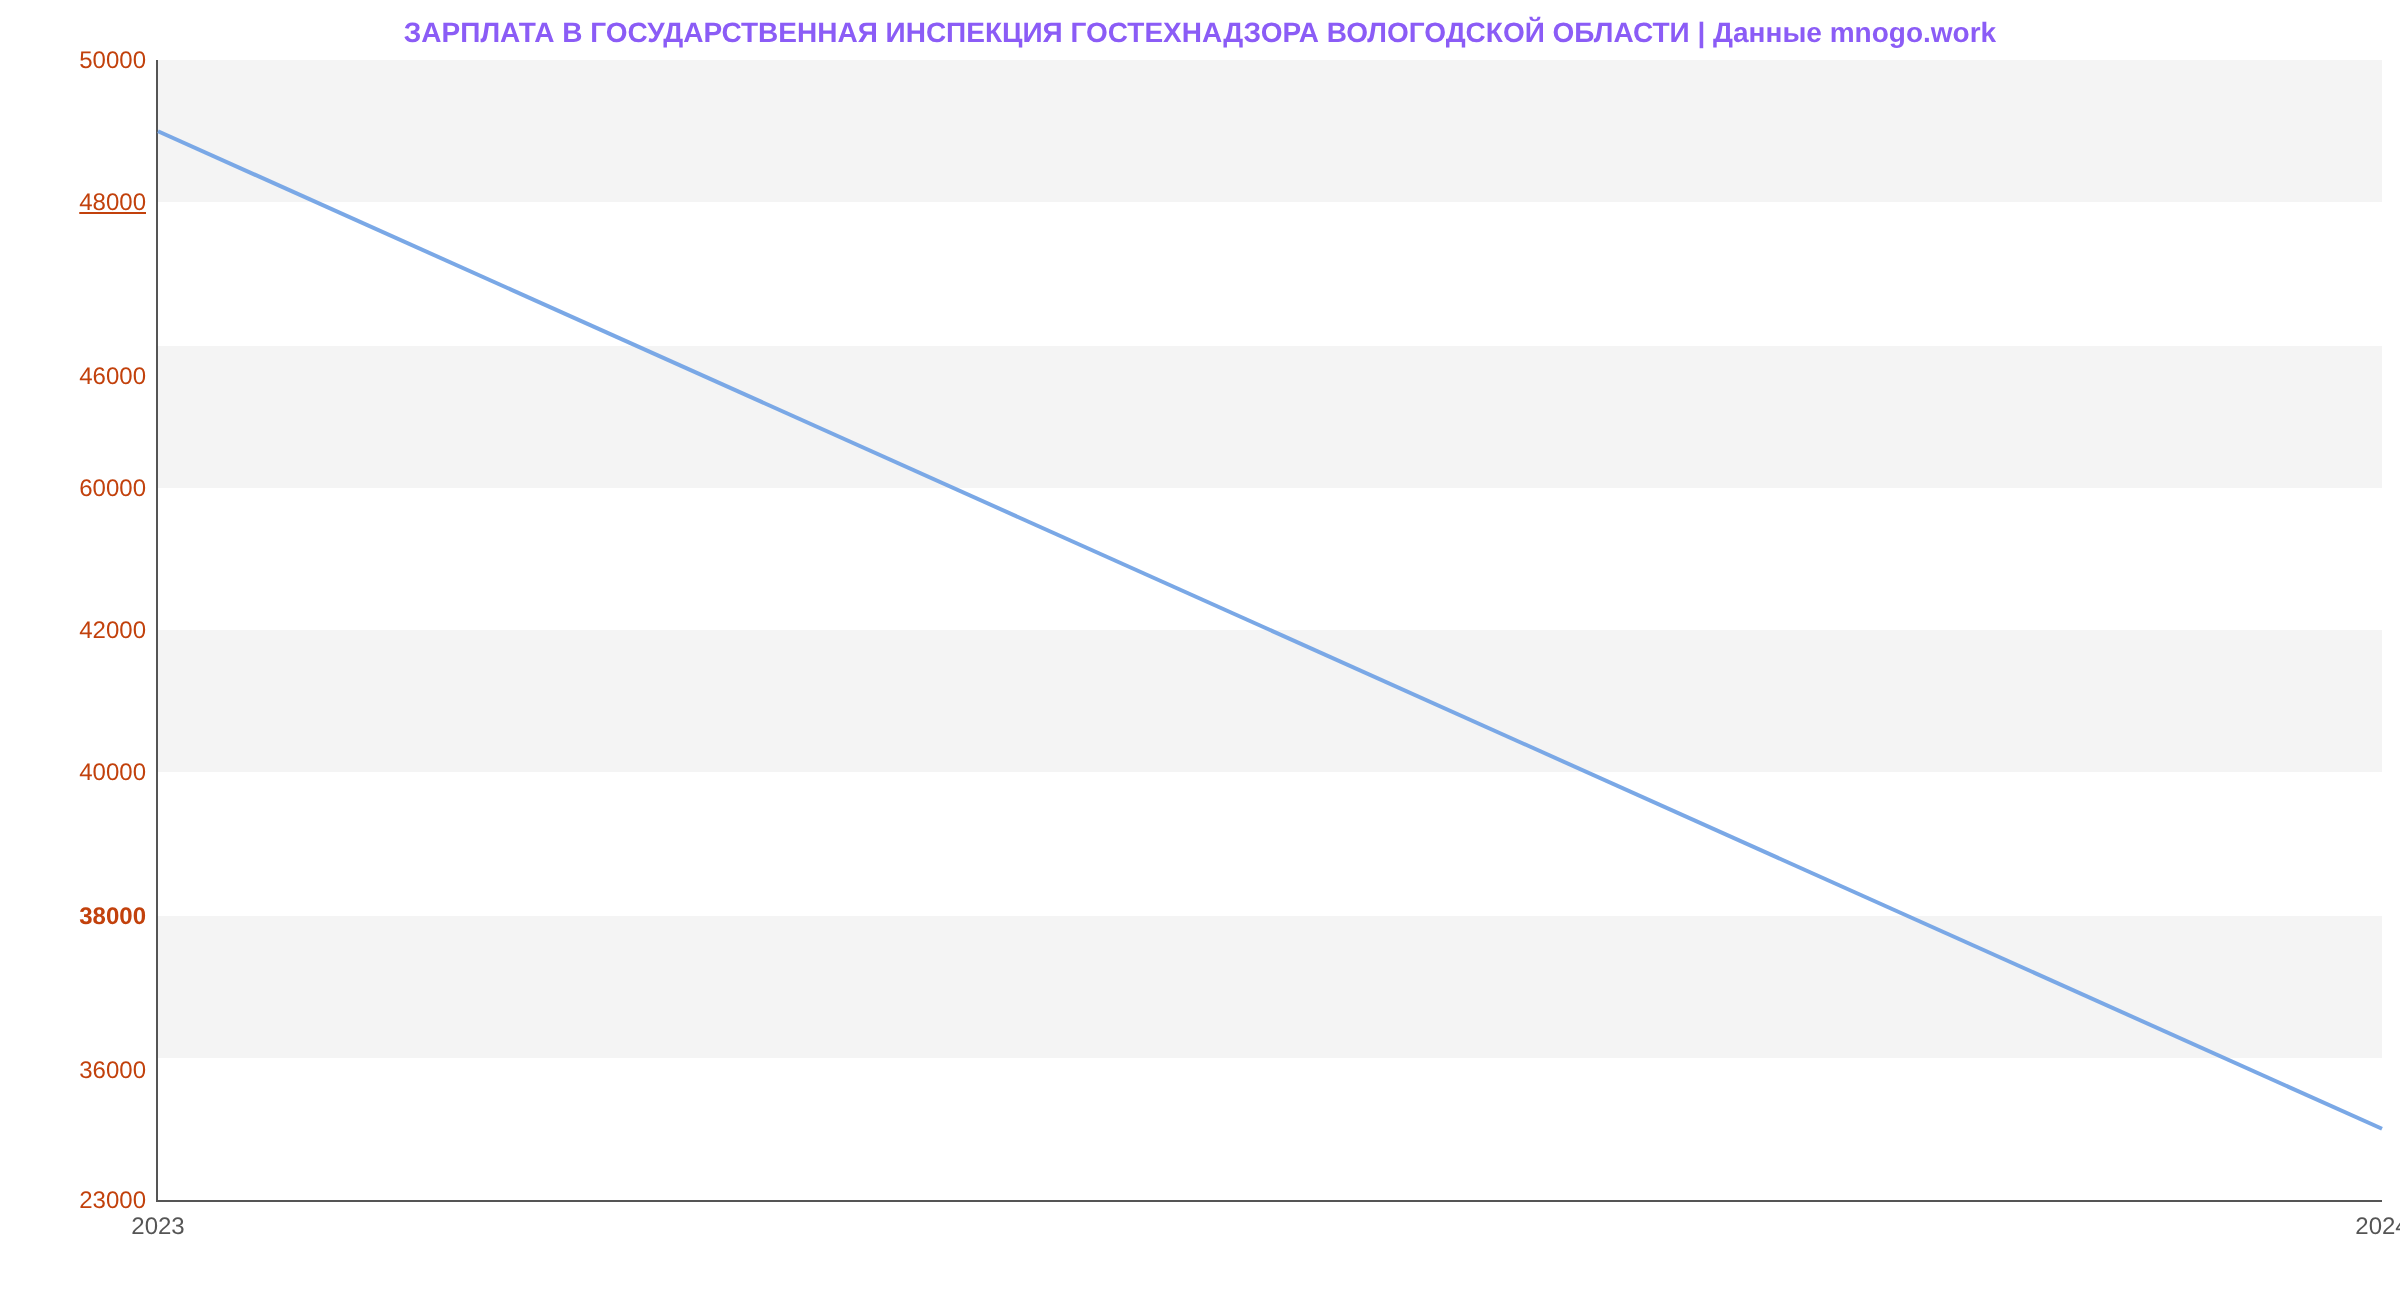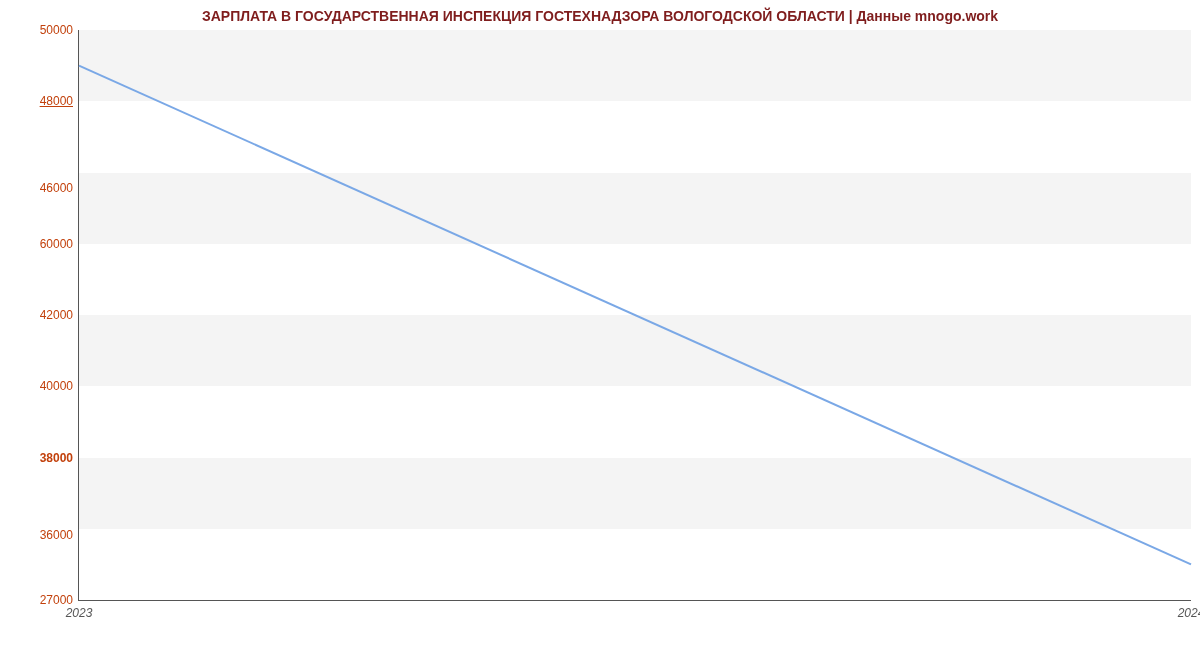--- a/index.html
+++ b/index.html
@@ -16,21 +16,21 @@
     height: 650px;
   }
   .title {
     position: absolute;
     top: 8px;
     left: 0;
     width: 100%;
     text-align: center;
     font-size: 14px;
     font-weight: bold;
-    color: #7f1d1d;
+    color: #8b5cf6;
   }
   .plot {
     position: absolute;
     left: 78px;
     top: 30px;
     width: 1112px;
     height: 570px;
     border-left: 1px solid #555;
     border-bottom: 1px solid #555;
     overflow: visible;
@@ -51,21 +51,20 @@
     white-space: nowrap;
   }
   .x-tick {
     position: absolute;
     top: 100%;
     margin-top: 6px;
     transform: translateX(-50%);
     font-size: 12px;
     color: #555;
     white-space: nowrap;
-    font-style: italic;
   }
   svg.line-layer {
     position: absolute;
     left: 0;
     top: 0;
     width: 100%;
     height: 100%;
     overflow: visible;
   }
   .series-line {
@@ -80,21 +79,21 @@
 <div class="chart-wrap">
   <div class="title">ЗАРПЛАТА В ГОСУДАРСТВЕННАЯ ИНСПЕКЦИЯ ГОСТЕХНАДЗОРА ВОЛОГОДСКОЙ ОБЛАСТИ | Данные mnogo.work</div>
   <div class="plot" id="plot">
       <div class="band" style="top: 0px; height: 71.25px;"></div>
       <div class="band" style="top: 142.5px; height: 71.25px;"></div>
       <div class="band" style="top: 285px; height: 71.25px;"></div>
       <div class="band" style="top: 427.5px; height: 71.25px;"></div>
     <svg class="line-layer" id="line-layer" preserveAspectRatio="none" viewBox="0 0 1112 570">
       <polyline id="series-path" class="series-line" points="0,35.625 1112,534.375" style="stroke: rgb(122, 168, 230);"></polyline>
     </svg>
-  <div class="y-tick" style="top: 570px;">27000</div>
+  <div class="y-tick" style="top: 570px;">23000</div>
       <div class="y-tick" style="top: 505px; margin-left: 12px;">36000</div>
       <div class="y-tick" style="top: 427.5px; font-weight: bold;">38000</div>
       <div class="y-tick" style="top: 356.25px;">40000</div>
       <div class="y-tick" style="top: 285px;">42000</div>
       <div class="y-tick" style="top: 213.75px;">60000</div>
       <div class="y-tick" style="top: 158px;">46000</div>
       <div class="y-tick" style="top: 71.25px; text-decoration: underline;">48000</div>
       <div class="y-tick" style="top: 0px;">50000</div>
       <div class="x-tick" style="left: 0px;">2023</div>
       <div class="x-tick" style="left: 1112px;">2024</div>

